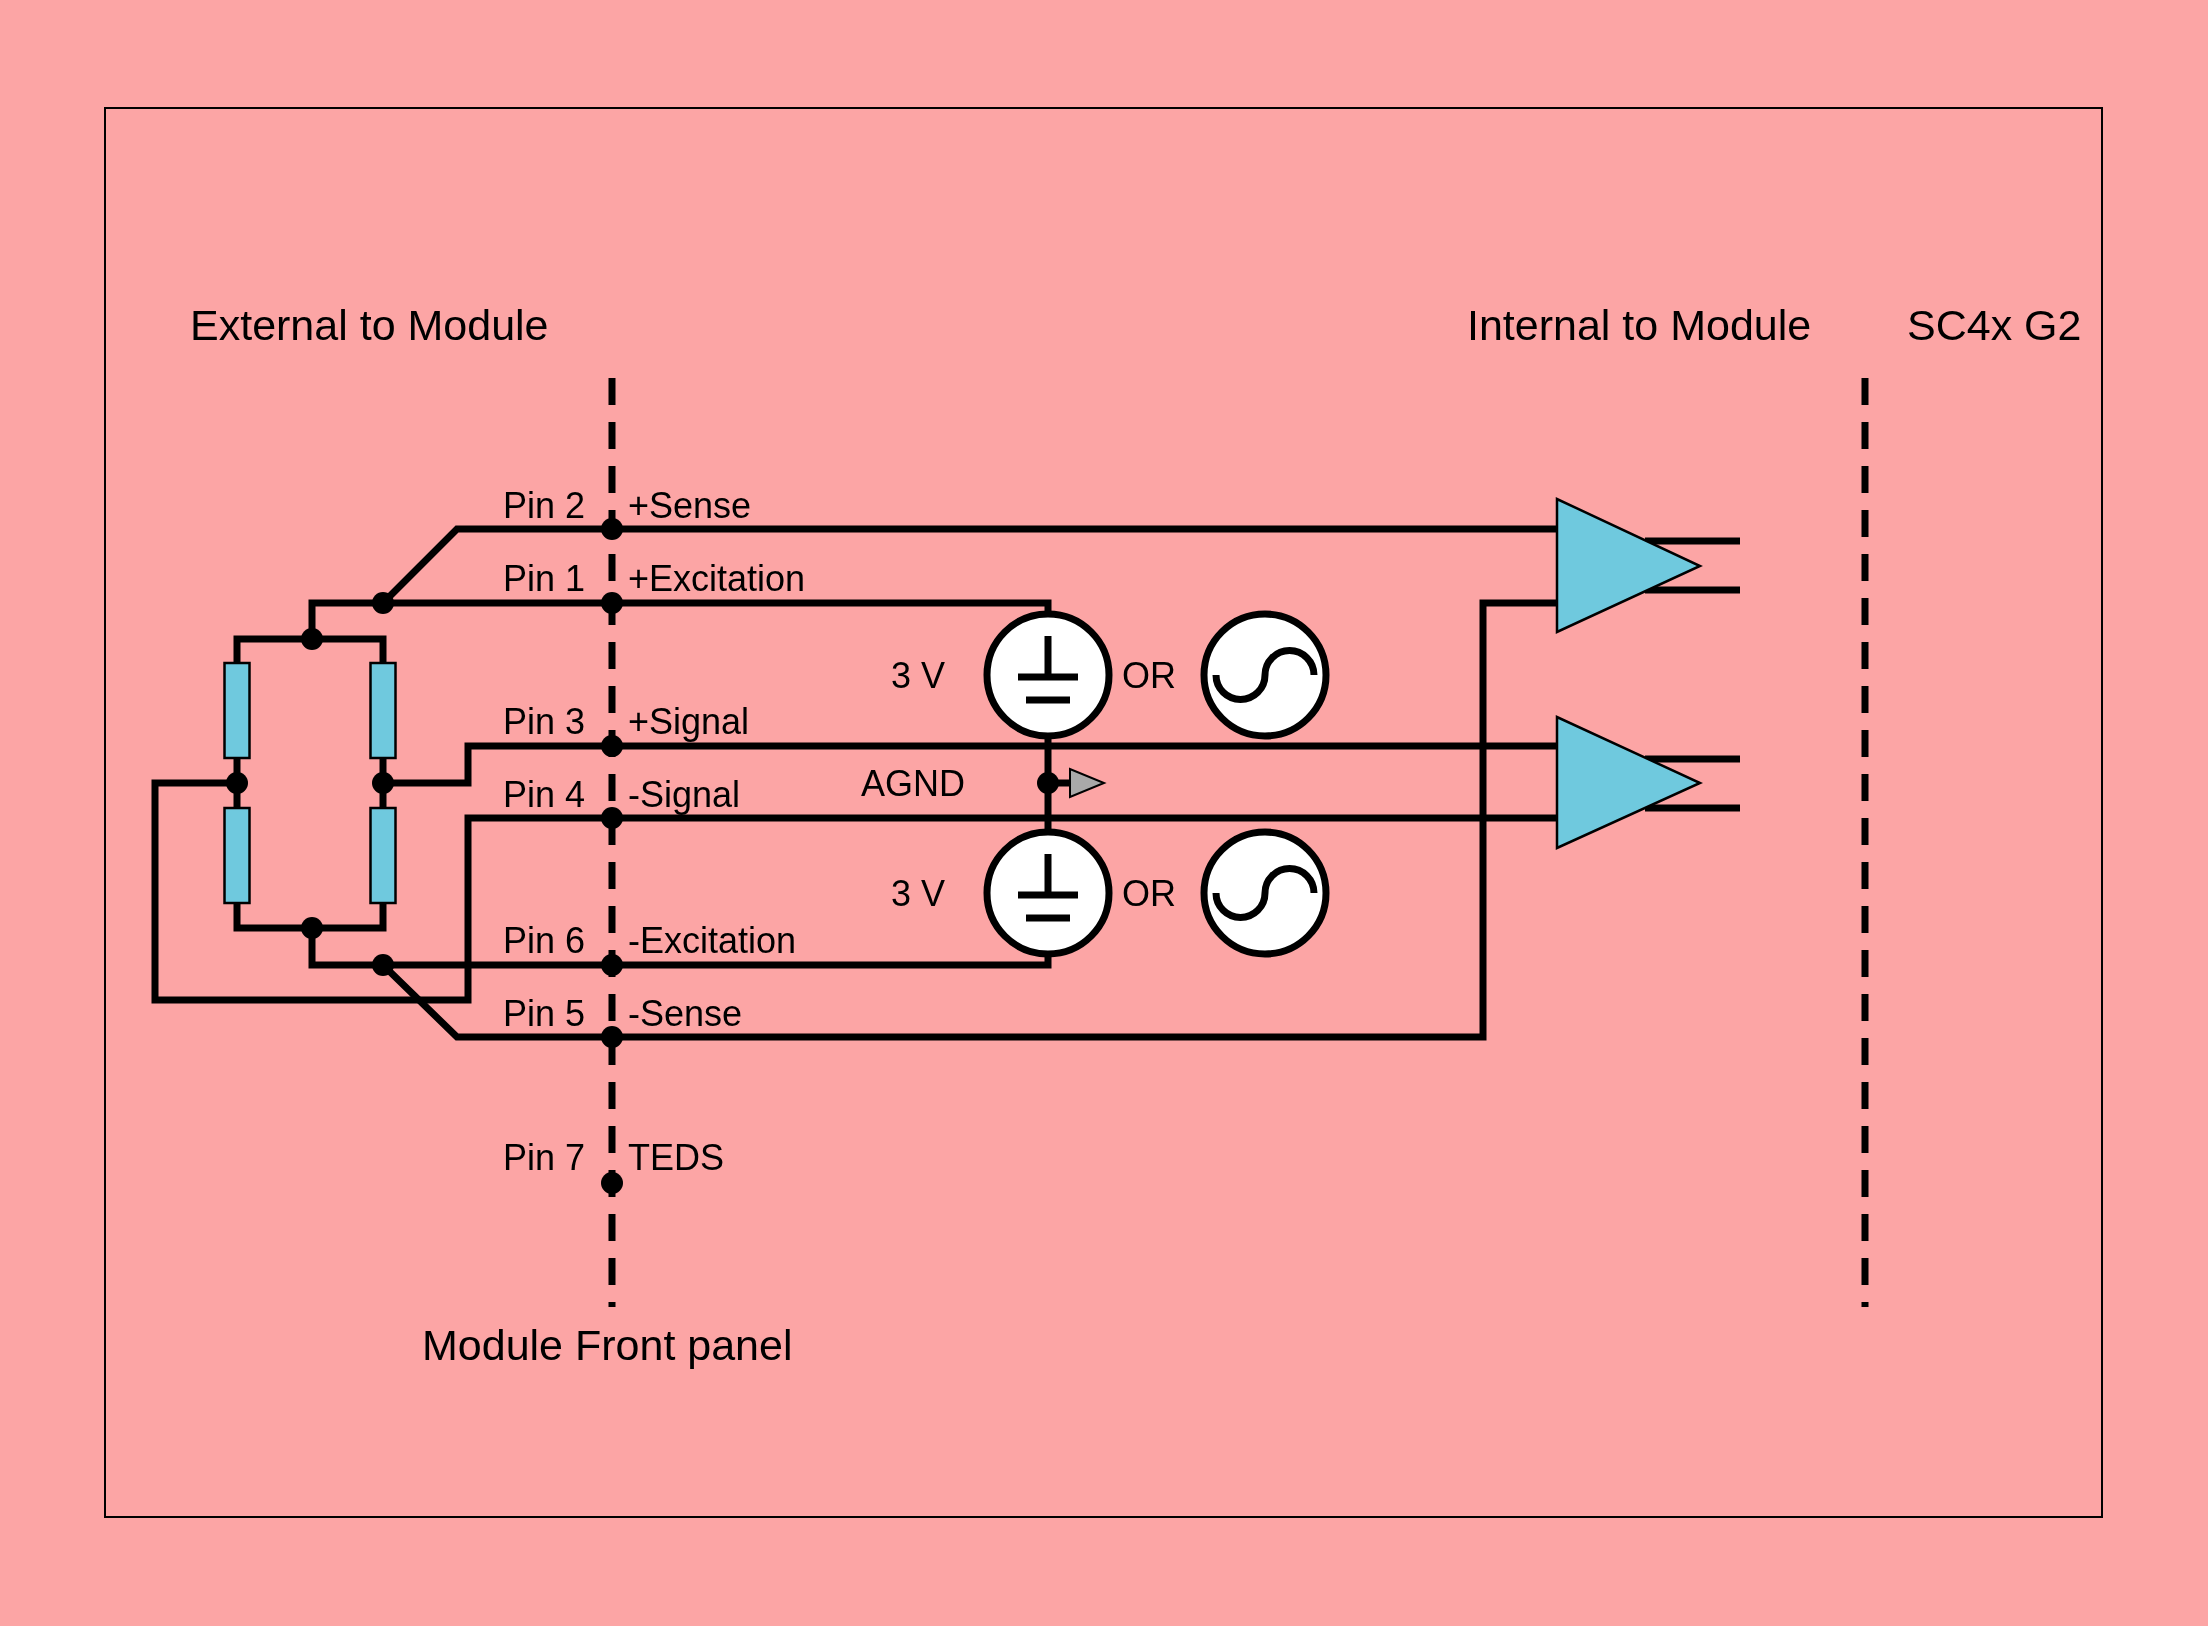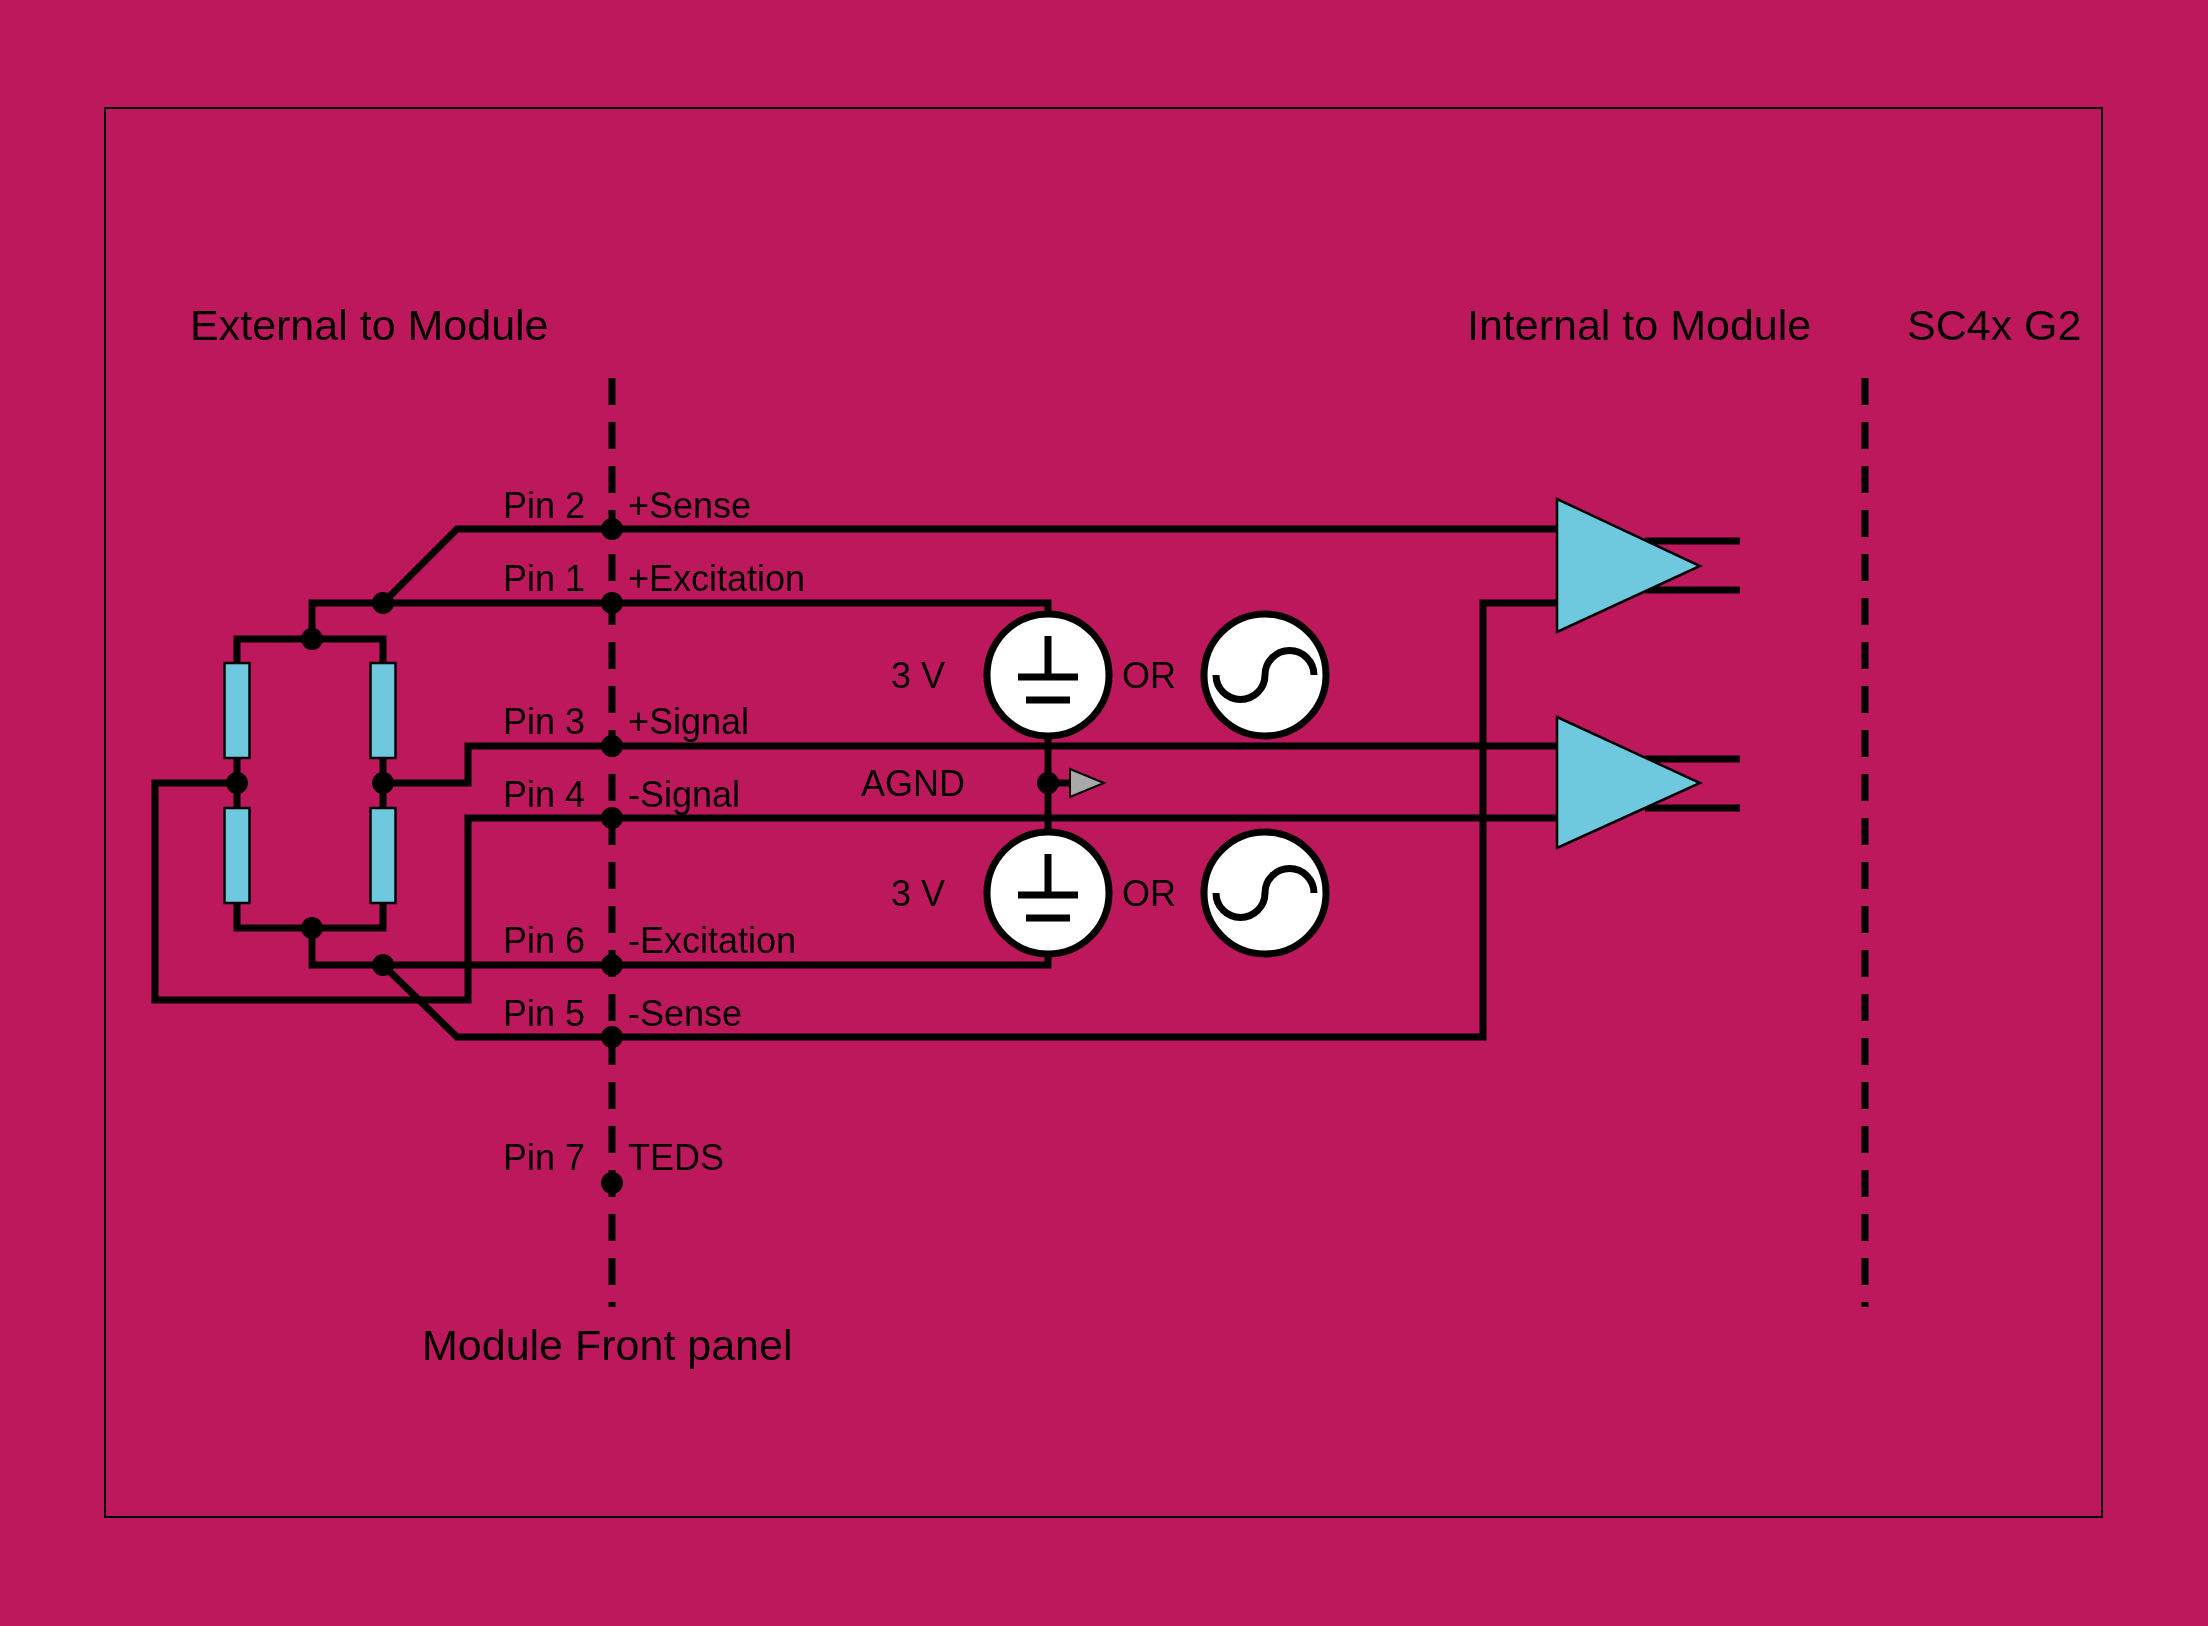--- a/index.html
+++ b/index.html
@@ -5,21 +5,21 @@
   html, body {
     margin: 0;
     padding: 0;
     background: #ffffff;
     font-family: "Liberation Sans", sans-serif;
   }
   .page {
     position: relative;
     width: 2208px;
     height: 1626px;
-    background: #be185d;
+    background: #fca5a5;
     overflow: hidden;
   }
   svg { display: block; }
   svg text {
     fill: #000000;
     font-family: "Liberation Sans", sans-serif;
   }
   .lbl      { font-size: 36px; }
   .hdr      { font-size: 43px; }
   .panel-lbl{ font-size: 43px; }

